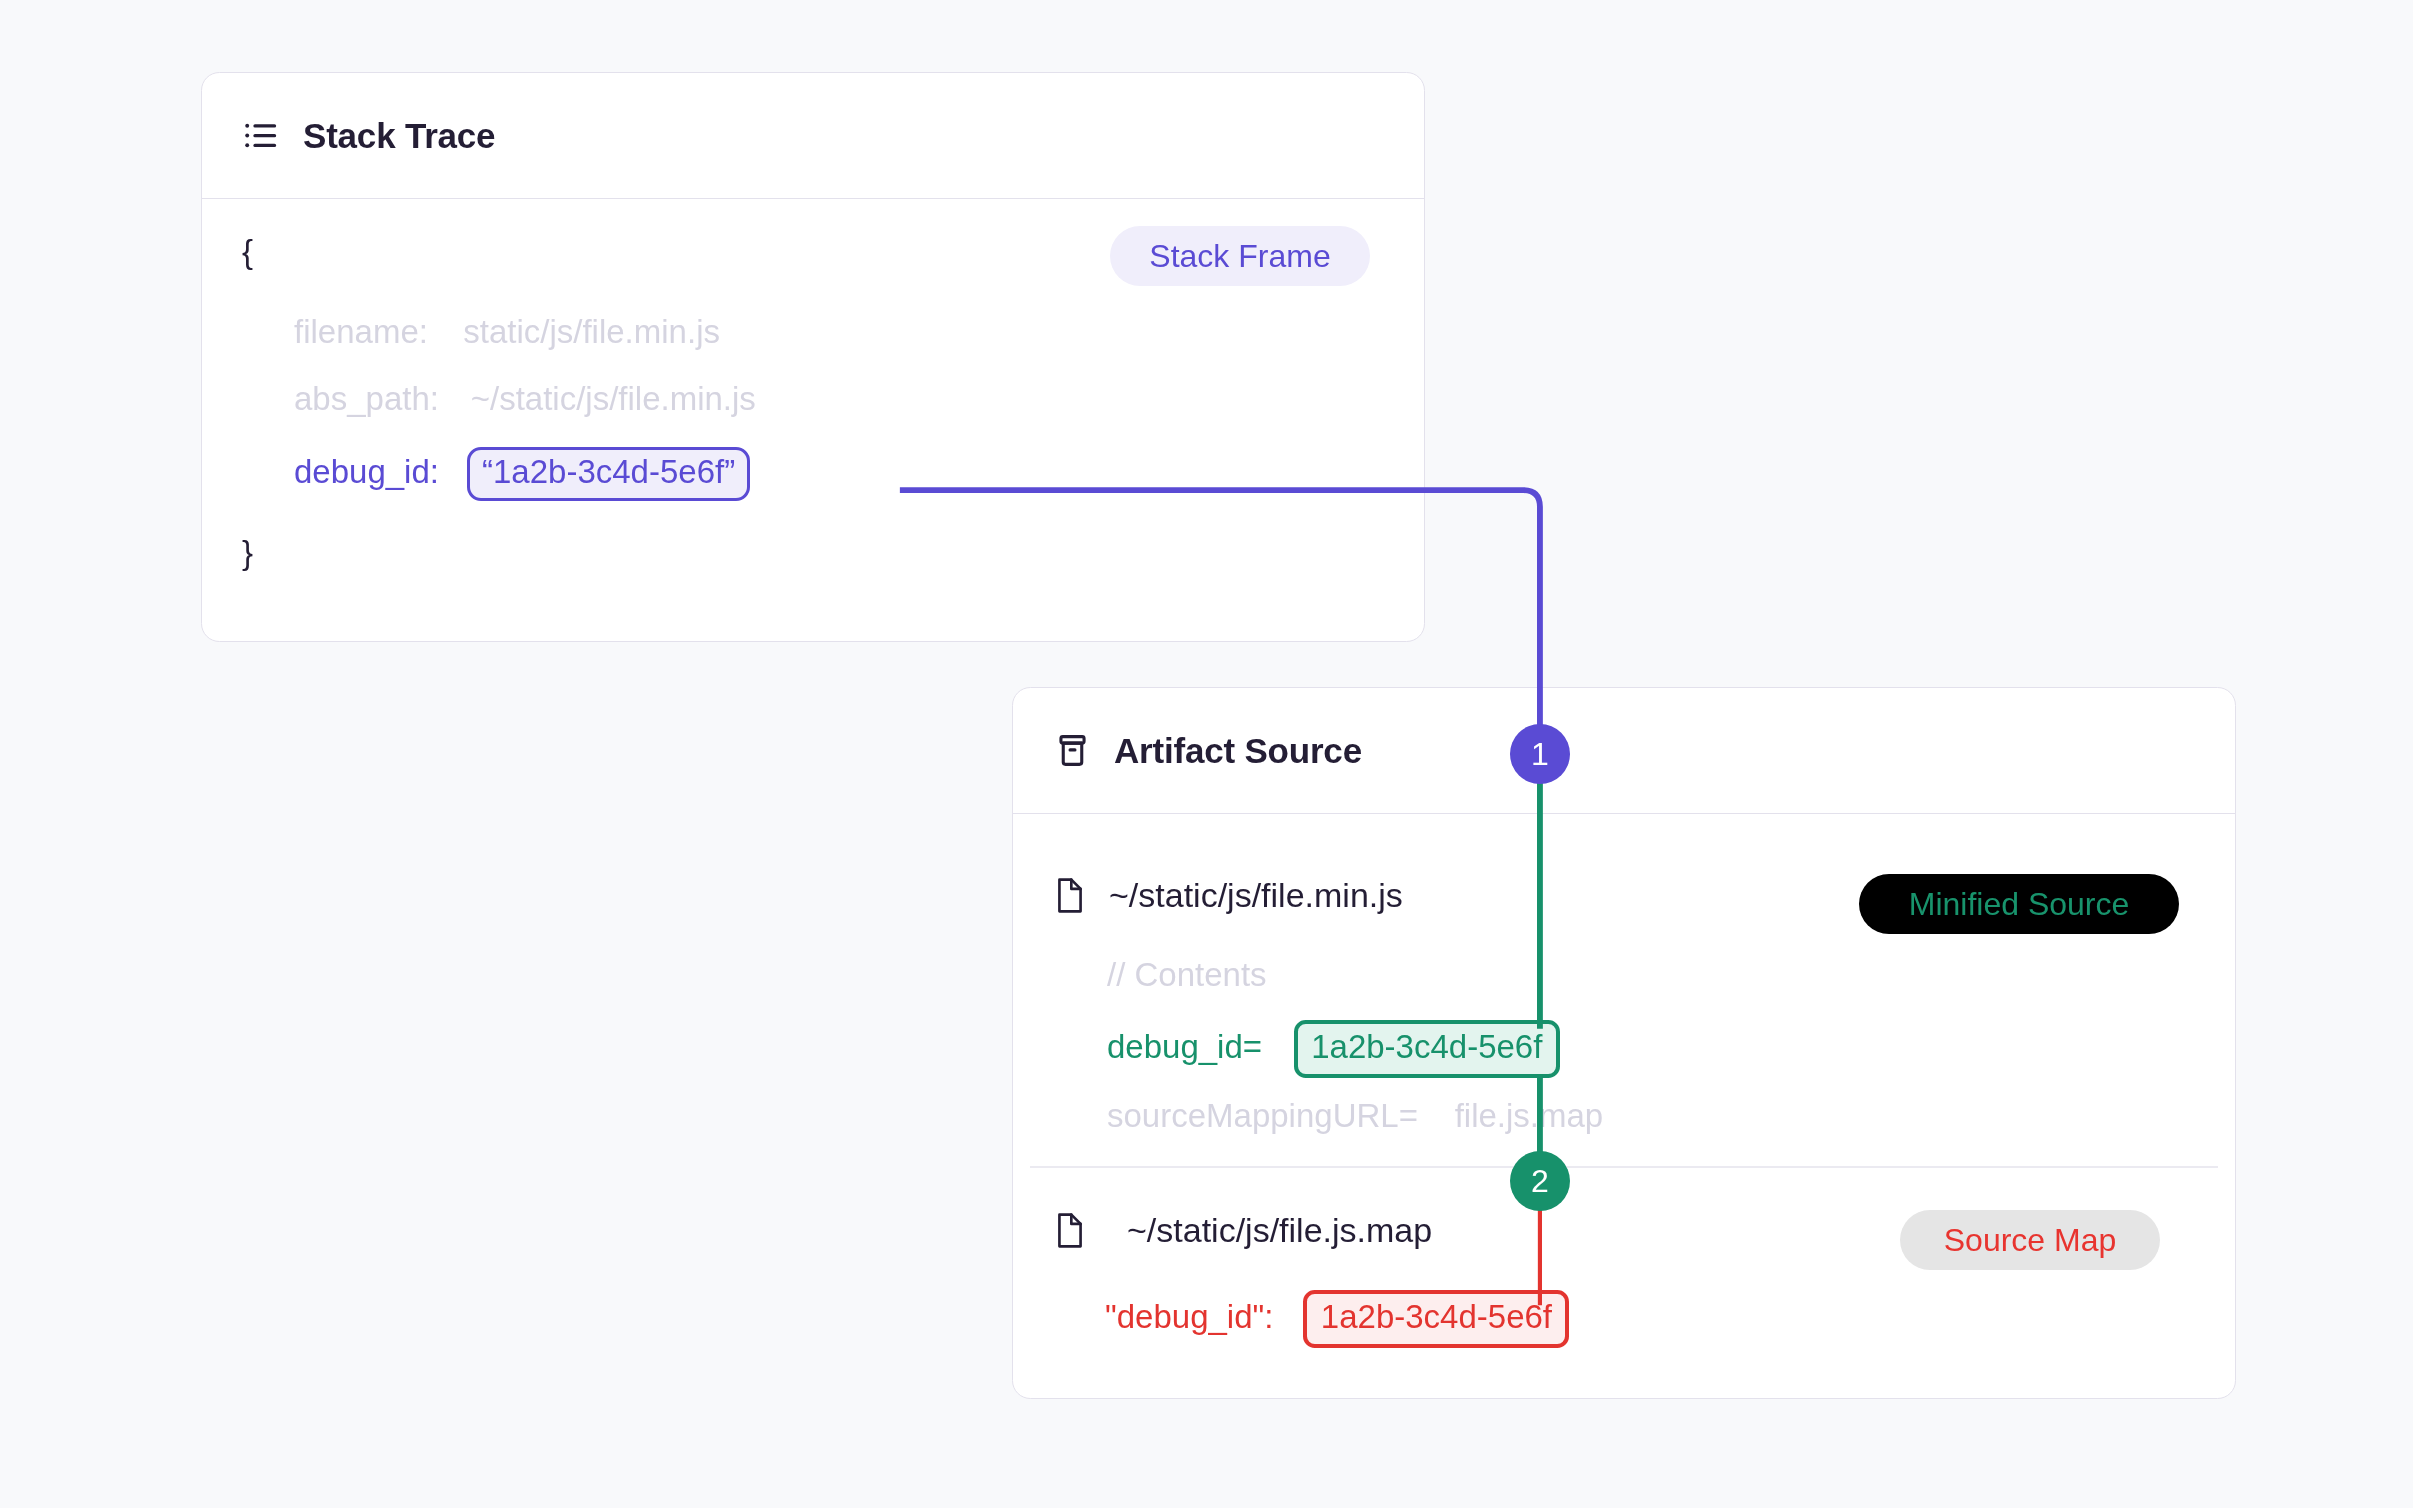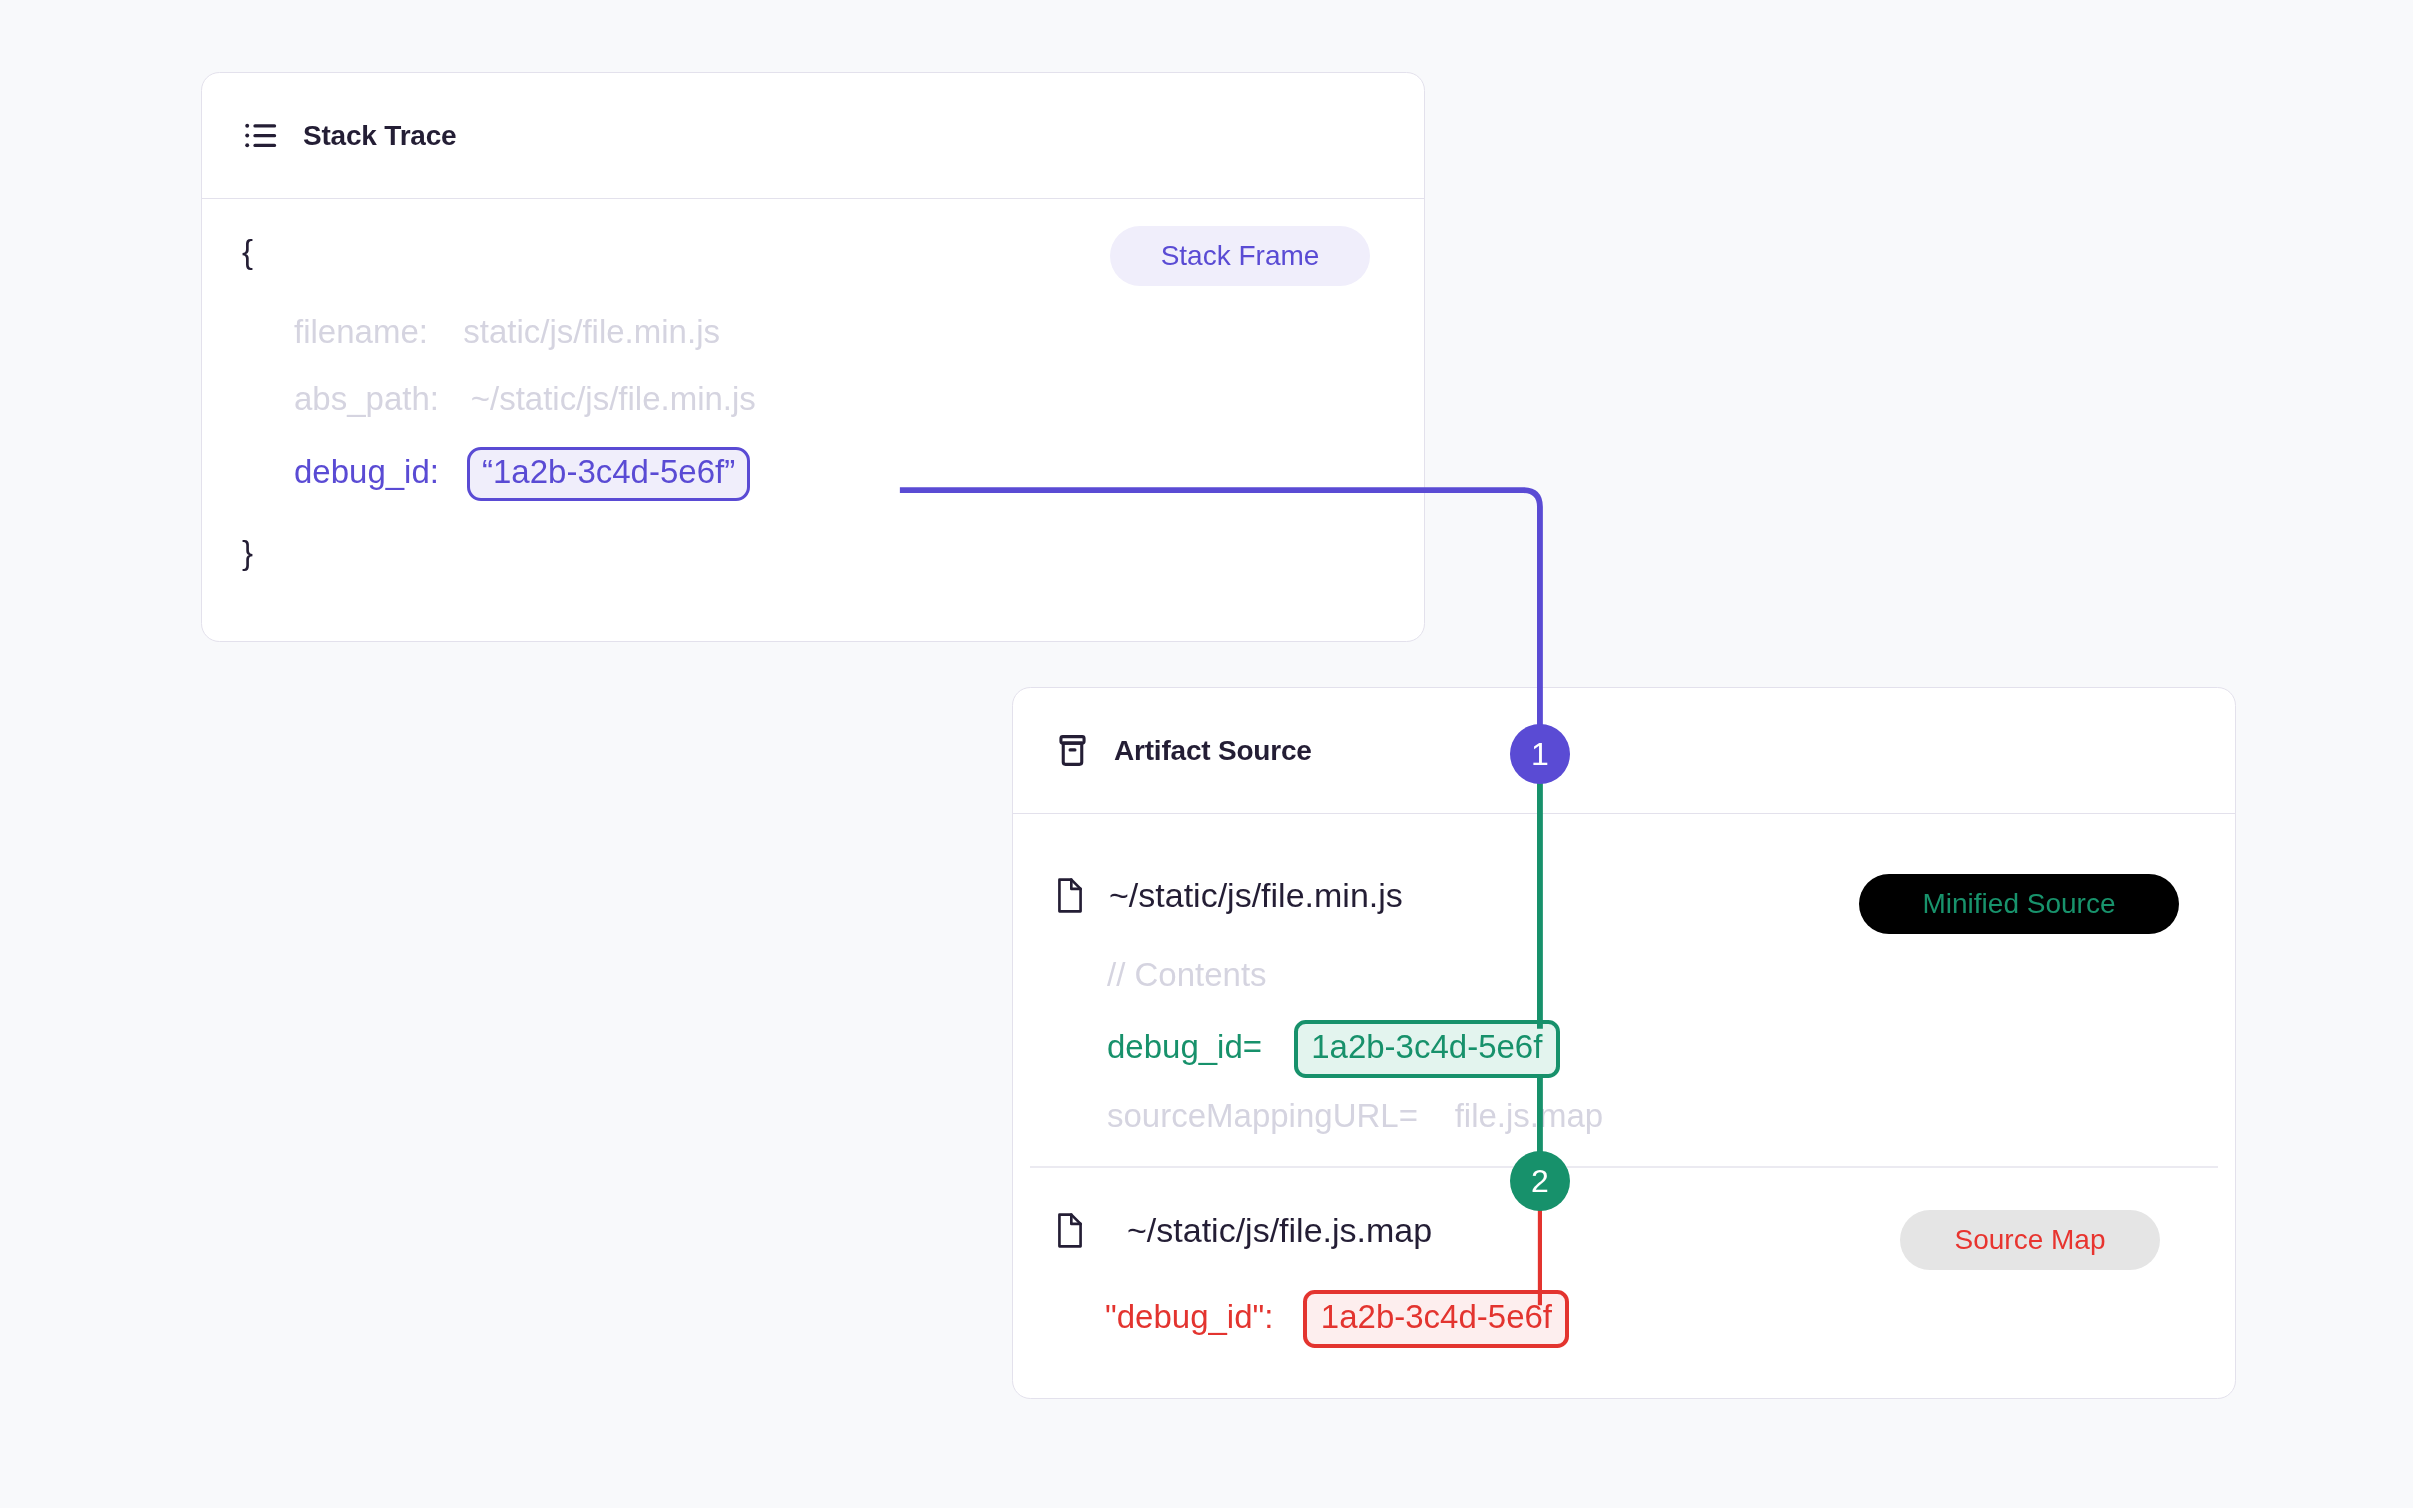--- a/index.html
+++ b/index.html
@@ -47,21 +47,21 @@
   .card-header .hdr-icon {
     width: 39px;
     height: 39px;
     margin-right: 22px;
     display: flex;
     align-items: center;
     justify-content: center;
     flex: none;
   }
   .card-title {
-    font-size: 28px;
+    font-size: 35px;
     font-weight: bold;
     color: #241E35;
     letter-spacing: -0.2px;
     white-space: nowrap;
   }
 
   .card-body {
     position: relative;
     padding: 0;
   }
@@ -113,21 +113,21 @@
     border-radius: 11.7px;
   }
 
   
   .pill {
     position: absolute;
     display: flex;
     align-items: center;
     justify-content: center;
     border-radius: 837px;
-    font-size: 28px;
+    font-size: 32px;
     white-space: nowrap;
     box-sizing: border-box;
   }
   .pill-purple {
     background: #F0EEFB;
     color: #5A4BD4;
   }
   .pill-green {
     background: #000000;
     color: #18936C;

